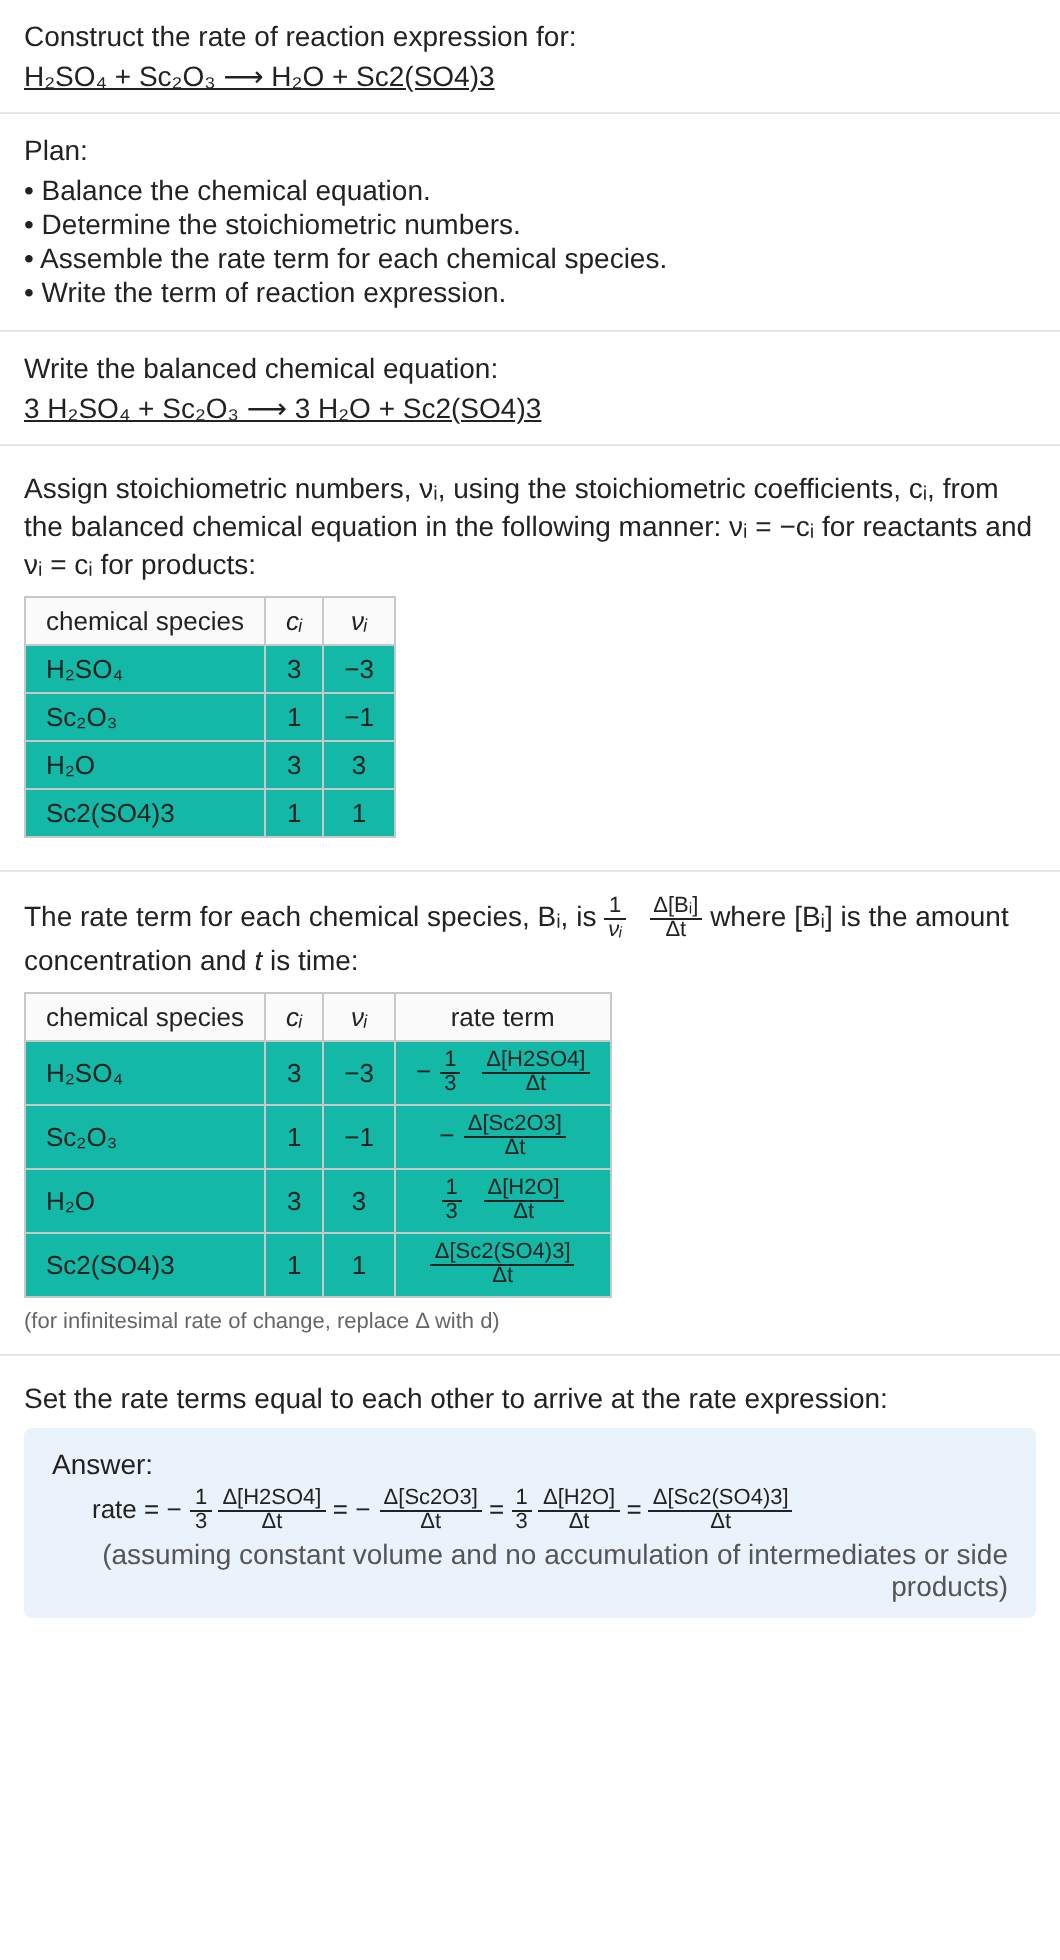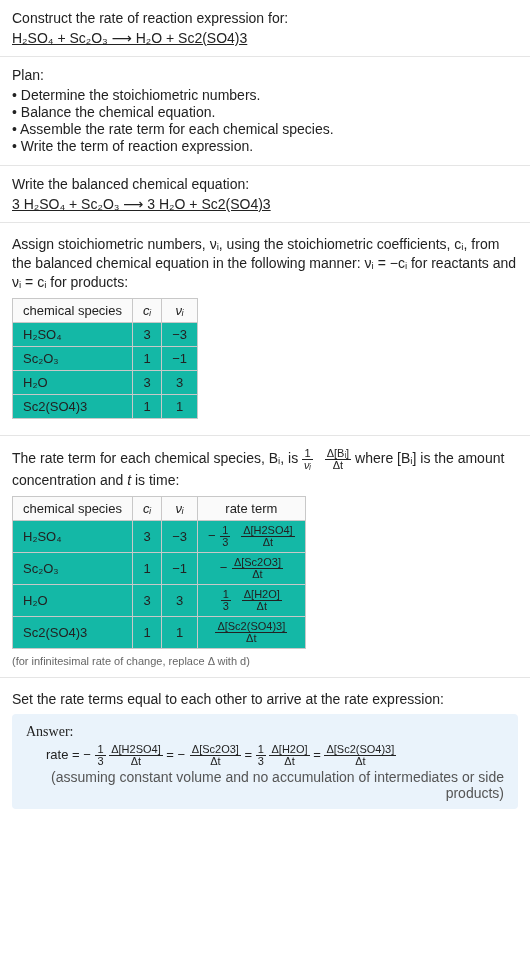--- a/index.html
+++ b/index.html
@@ -38,21 +38,21 @@
     font-size: 11px;
     color: #666;
     margin-top: 2px;
   }
   .answer-box {
     background: #eaf3fb;
     border-radius: 4px;
     padding: 10px 14px 8px 14px;
     margin-top: 6px;
   }
-  .answer-label { font-size: 14px; margin-bottom: 4px; font-family: Liberation Serif, serif; }
+  .answer-label { font-size: 14px; margin-bottom: 4px; }
   .answer-eq { margin: 4px 0 2px 20px; font-size: 13px; }
   .answer-note {
     font-size: 14px;
     color: #555;
     text-align: right;
     margin-top: 2px;
   }
   .frac {
     display: inline-block;
     vertical-align: middle;
@@ -78,22 +78,22 @@
 <body>
 
 <div class="section">
   <div class="prompt-line">Construct the rate of reaction expression for:</div>
   <div class="equation">H₂SO₄ + Sc₂O₃ ⟶ H₂O + Sc2(SO4)3</div>
 </div>
 
 <div class="section">
   <div>Plan:</div>
   <div class="plan-list">
+    <div>Balance the chemical equation.</div>
     <div>Determine the stoichiometric numbers.</div>
-    <div>Balance the chemical equation.</div>
     <div>Assemble the rate term for each chemical species.</div>
     <div>Write the term of reaction expression.</div>
   </div>
 </div>
 
 <div class="section">
   <div>Write the balanced chemical equation:</div>
   <div class="equation">3 H₂SO₄ + Sc₂O₃ ⟶ 3 H₂O + Sc2(SO4)3</div>
 </div>
 

